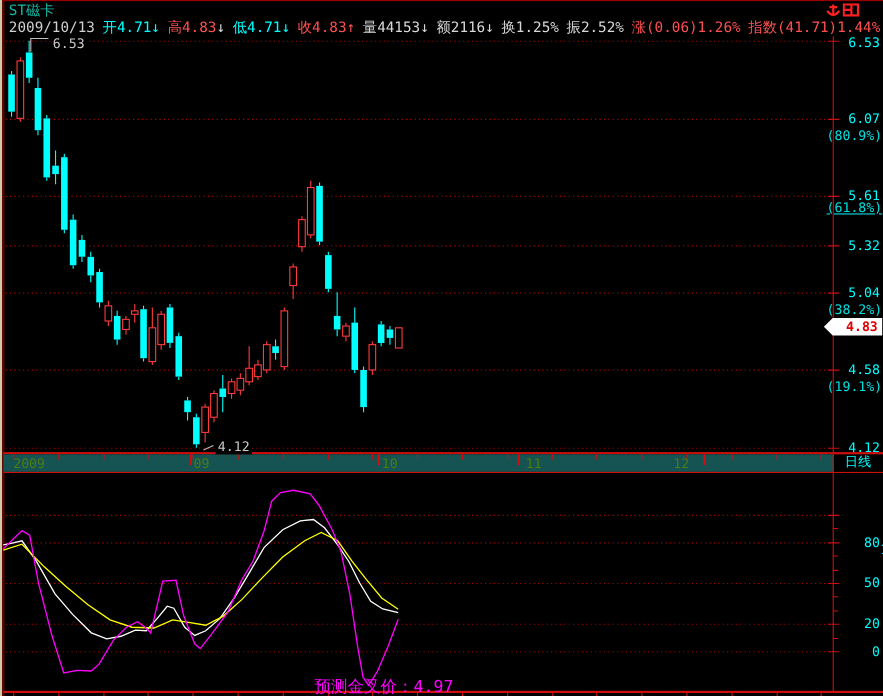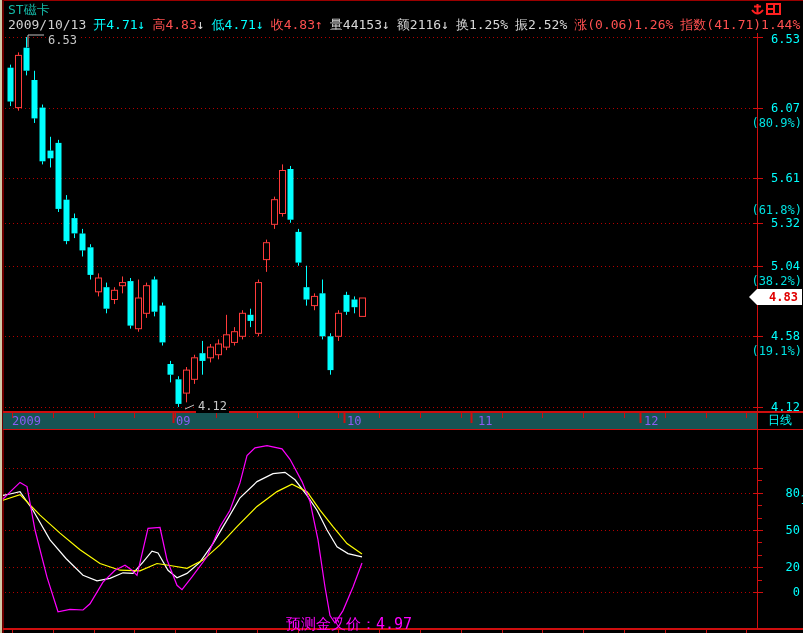--- a/index.html
+++ b/index.html
@@ -8,21 +8,21 @@
   .abs{position:absolute;}
   .title{position:absolute;left:8px;top:1px;font-size:13px;color:#14b8a6;}
   .infobar{position:absolute;left:8px;top:16px;font-size:13px;white-space:pre;}
   .infobar span{margin-right:7px;}
   .infobar .arr{margin-left:0;margin-right:0;}
   .datebar{position:absolute;left:3px;top:413px;width:755px;height:16px;background:#165454;}
   .hline{position:absolute;background:#cf0e0e;}
   .vline{position:absolute;background:#cf0e0e;}
   .axis-label{position:absolute;font-size:12px;line-height:13px;color:#00ffff;text-align:right;width:42px;}
   .pct-label{position:absolute;font-size:12px;line-height:13px;color:#00e0e0;text-align:right;width:56px;}
-  .month-label{position:absolute;top:414px;font-size:12px;line-height:14px;color:#8b5cf6;}
+  .month-label{position:absolute;top:414px;font-size:12px;line-height:14px;color:#4d7c0f;}
   .kdj-header{position:absolute;left:8px;top:431px;font-size:12px;white-space:pre;}
   .kdj-header span{margin-right:8px;}
   .forecast{position:absolute;left:286px;top:615px;font-size:15px;color:#ff00ff;}
   .period-tag{position:absolute;left:760px;top:413px;width:40px;height:15px;font-size:12px;line-height:15px;
               color:#00ffff;text-align:center;cursor:pointer;}
   .price-tag-text{position:absolute;left:758px;top:290px;width:40px;height:15px;font-size:12px;line-height:15px;
                   color:#e00000;font-weight:bold;text-align:right;}
   .hi-label{position:absolute;left:46px;top:33px;font-size:12px;color:#c8c8c8;background:#000;padding:0 2px;}
   .lo-label{position:absolute;left:196px;top:399px;font-size:12px;color:#c8c8c8;background:#000;padding:0 2px;}
   svg{position:absolute;left:0;top:0;pointer-events:none;}
@@ -360,32 +360,32 @@
       <polyline points="3,500.2 20,494.7 40,515.1 60,533.1 80,549.8 100,563.5 120,570.2 140,570.9 157,563.5 173,566.0 187,568.4 203,560.1 220,544.9 237,526.7 257,506.4 277,491.6 292,484.1 307,491.6 320,510.2 333,526.7 347,543.6 362,553.9" fill="none" stroke="#ffff00" stroke-width="1.2"></polyline>
       <polyline points="3,499.0 13,489.1 20,482.4 27,486.6 35,530.0 47,577.1 58,611.8 70,609.4 83,610.0 90,603.8 103,582.1 115,570.2 125,565.2 132,570.2 137,575.3 148,528.3 160,527.5 167,559.8 177,585.3 182,589.6 192,576.9 207,556.8 220,526.7 230,510.2 240,482.9 247,455.6 255,447.8 267,445.7 282,448.9 290,459.3 302,481.6 310,501.5 318,539.9 325,587.0 330,615.6 335,623.0 343,610.6 353,587.0 362,563.0" fill="none" stroke="#ff00ff" stroke-width="1.2"></polyline>
       <polygon points="749,297 757,289 802,289 802,305 757,305" fill="#ffffff"></polygon>
     </svg>
 
   <div id="gen-labels">
       <div class="axis-label" style="left: 758px; top: 33px;">6.53</div>
       <div class="axis-label" style="left: 758px; top: 101.5px;">6.07</div>
       <div class="pct-label" style="left: 746px; top: 116.5px;">(80.9%)</div>
       <div class="axis-label" style="left: 758px; top: 171.5px;">5.61</div>
-      <div class="pct-label" style="left: 746px; top: 204px;">(61.8%)</div>
+      <div class="pct-label" style="left: 746px; top: 183px; text-decoration: underline;">(61.8%)</div>
       <div class="axis-label" style="left: 758px; top: 216.5px;">5.32</div>
       <div class="axis-label" style="left: 758px; top: 259.5px;">5.04</div>
       <div class="pct-label" style="left: 746px; top: 274.5px;">(38.2%)</div>
       <div class="axis-label" style="left: 758px; top: 329.5px;">4.58</div>
       <div class="pct-label" style="left: 746px; top: 344.5px;">(19.1%)</div>
       <div class="axis-label" style="left: 758px; top: 400.5px;">4.12</div>
       <div class="month-label" style="left: 12px;">2009</div>
       <div class="month-label" style="left: 176px;">09</div>
       <div class="month-label" style="left: 347px;">10</div>
       <div class="month-label" style="left: 478px;">11</div>
-      <div class="month-label" style="left: 644px; text-align: right;">12</div>
+      <div class="month-label" style="left: 612px; text-align: right;">12</div>
       <div class="axis-label" style="left: 780px; top: 461.5px; margin-top: 32px;">100</div>
       <div class="axis-label" style="left: 758px; top: 486.5px;">80</div>
       <div class="axis-label" style="left: 758px; top: 523.5px;">50</div>
       <div class="axis-label" style="left: 758px; top: 560.5px;">20</div>
       <div class="axis-label" style="left: 758px; top: 585.5px;">0</div>
     </div>
 
   <div class="hi-label">6.53</div>
   <div class="lo-label">4.12</div>
 

